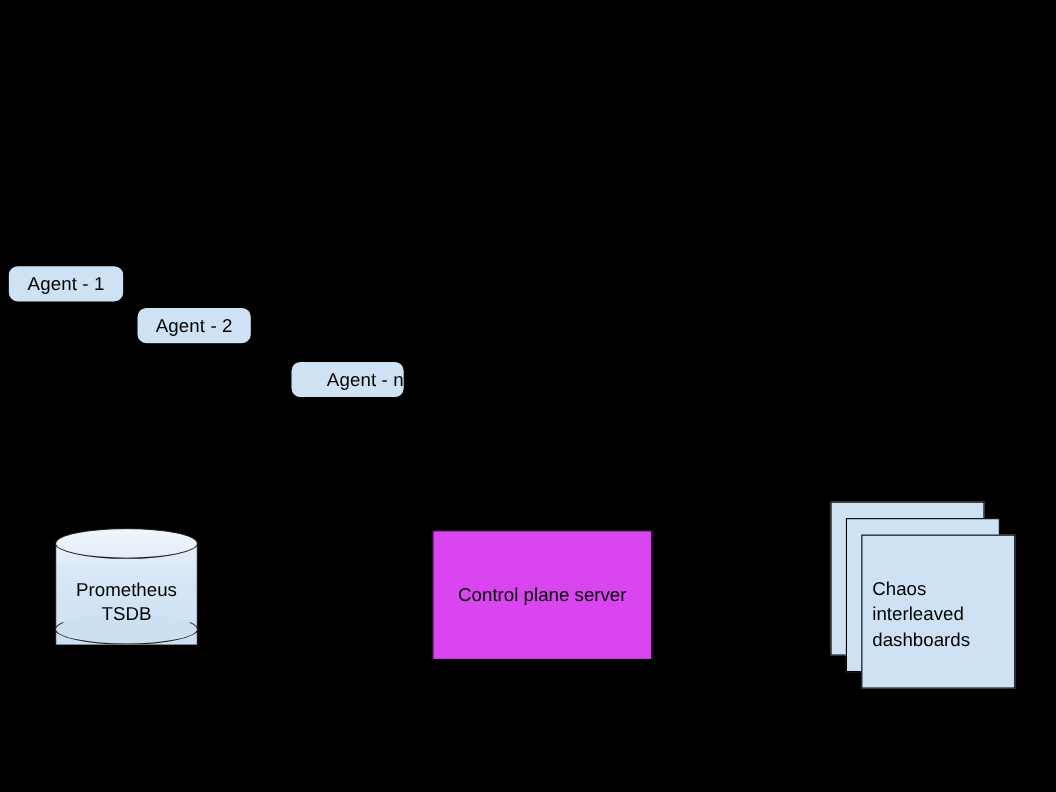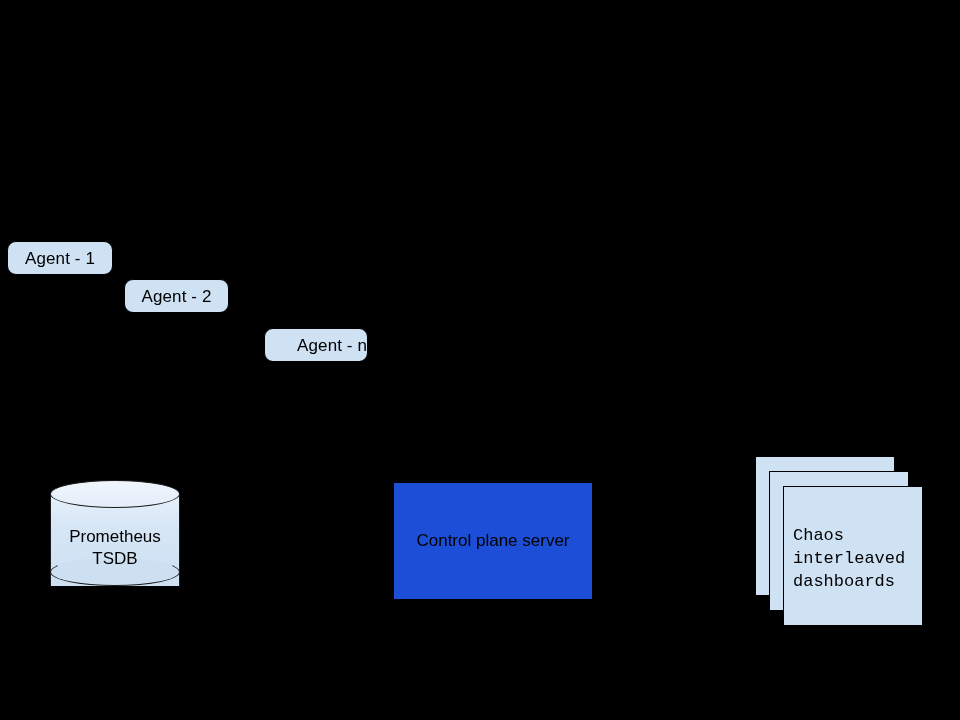--- a/index.html
+++ b/index.html
@@ -94,40 +94,39 @@
   }
 
   
   #control-plane-node {
     position: absolute;
     left: 393px;
     top: 482px;
     width: 200px;
     height: 118px;
     box-sizing: border-box;
-    background: #1d4ed8;
+    background: #d946ef;
     border: 1px solid #000000;
     display: flex;
     flex-direction: column;
     align-items: center;
     justify-content: center;
     color: #000000;
     font-size: 17px;
     line-height: 22px;
     text-align: center;
   }
 
   
   #dashboards-node {
     position: absolute;
     left: 755px;
     top: 456px;
     width: 170px;
     height: 175px;
-    font-family: Liberation Mono, monospace;
   }
   #dashboards-node .card {
     position: absolute;
     box-sizing: border-box;
     background: #cfe2f3;
     border: 1px solid #000000;
     width: 140px;
     height: 140px;
   }
   #dashboards-node .card-back  { left: 0px;  top: 0px;  }

